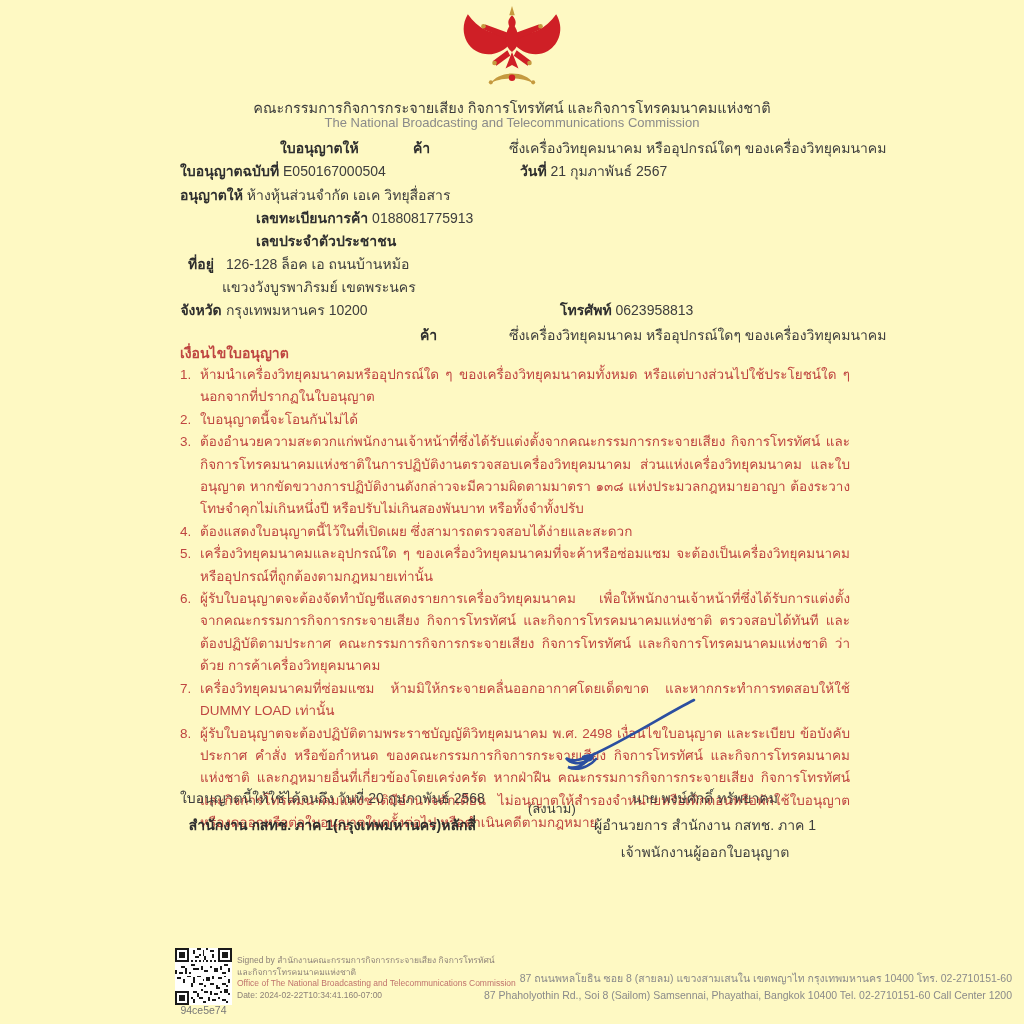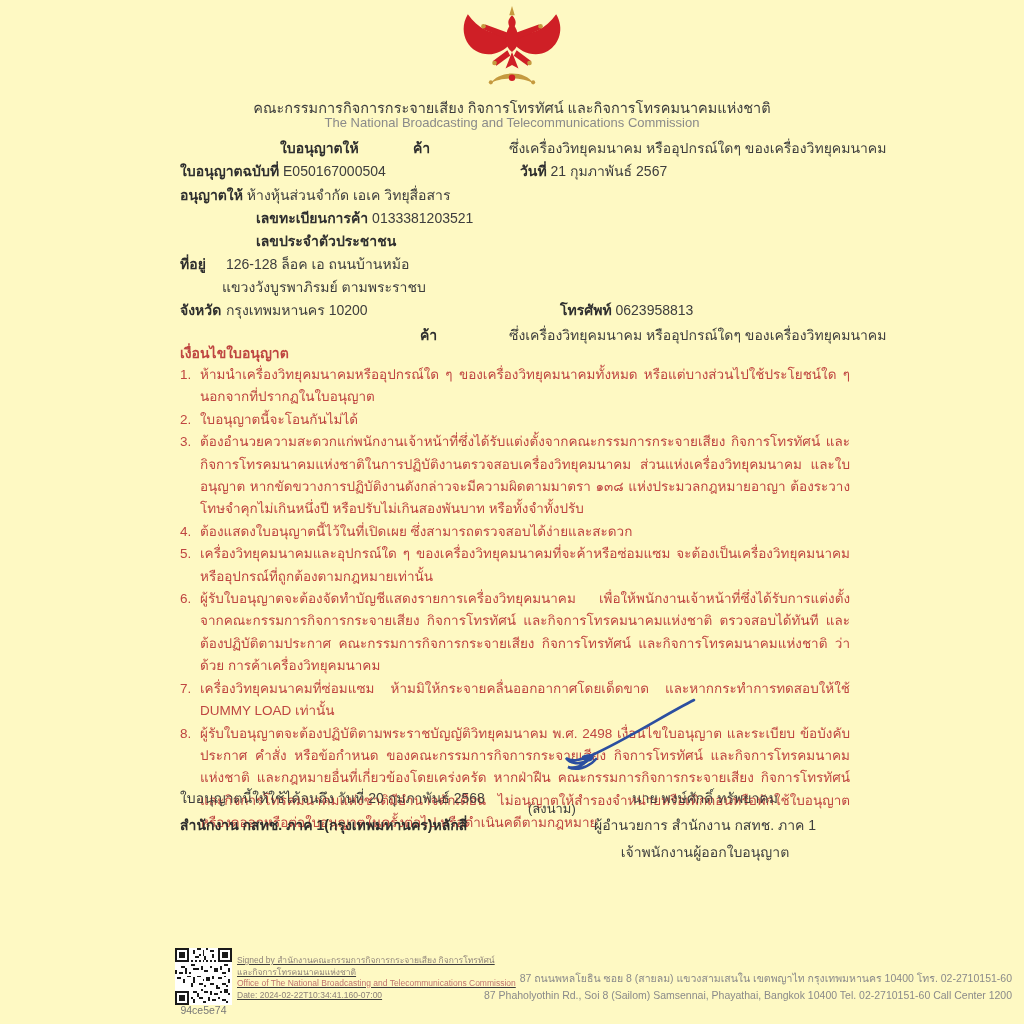--- a/index.html
+++ b/index.html
@@ -4,33 +4,33 @@
 <style>
   html,body{margin:0;padding:0;background:#e9e9e9;}
   .page{
     position:relative;width:1024px;height:1024px;margin:0 auto;
     background:#fef9c3;overflow:hidden;
     font-family:"Liberation Sans","DejaVu Sans",sans-serif;
     color:#3d3d3d;font-size:14px;
   }
   .abs{position:absolute;}
   .center{left:0;right:0;text-align:center;}
-  .b{font-weight:bold;color:#2e2e2e;}
+  .b{font-weight:bold;color:#2e2e2e;text-align:center;}
   .gray{color:#8a8a8a;}
   .red{color:#bf4540;}
   .lblw{display:inline-block;width:42px;}
   
   ol.conds{
     margin:0;padding:0;list-style:none;counter-reset:c;
     width:672px;font-size:13.5px;line-height:22.4px;text-align:justify;
   }
   ol.conds li{position:relative;padding-left:22px;counter-increment:c;}
   ol.conds li::before{content:counter(c) ".";position:absolute;left:2px;}
   .sig-col{width:320px;text-align:center;line-height:27px;}
-  .foot-small{font-size:8.5px;line-height:11.5px;text-decoration:underline;}
+  .foot-small{font-size:8.5px;line-height:11.5px;}
   .foot-addr{font-size:10.5px;line-height:17px;text-align:right;color:#8a8a8a;}
   svg{display:block;}
 </style>
 </head>
 <body>
 
 <div class="page">
 
   <div class="abs" style="top:6px;left:452px;width:120px;height:92px;">
     <svg width="120" height="92" viewBox="0 0 130 100">
@@ -73,30 +73,30 @@
     <span class="b">วันที่</span>
     <span>21 กุมภาพันธ์ 2567</span>
   </div>
 
   <div class="abs" style="top:184px;left:180px;">
     <span class="b">อนุญาตให้</span>
     <span>ห้างหุ้นส่วนจำกัด เอเค วิทยุสื่อสาร</span>
   </div>
   <div class="abs" style="top:207px;left:256px;">
     <span class="b">เลขทะเบียนการค้า</span>
-    <span>0133381203521</span>
+    <span>0188081775913</span>
   </div>
   <div class="abs" style="top:230px;left:256px;">
     <span class="b">เลขประจำตัวประชาชน</span>
   </div>
   <div class="abs" style="top:253px;left:180px;">
     <span class="b lblw">ที่อยู่</span>
     <span>126-128 ล็อค เอ  ถนนบ้านหม้อ</span>
   </div>
-  <div class="abs" style="top:276px;left:222px;">แขวงวังบูรพาภิรมย์ ตามพระราชบ</div>
+  <div class="abs" style="top:276px;left:222px;">แขวงวังบูรพาภิรมย์ เขตพระนคร</div>
   <div class="abs" style="top:299px;left:180px;">
     <span class="b lblw">จังหวัด</span>
     <span>กรุงเทพมหานคร 10200</span>
   </div>
   <div class="abs" style="top:299px;left:520px;margin-left:40px;">
     <span class="b">โทรศัพท์</span>
     <span>0623958813</span>
   </div>
   <div class="abs b" style="top:324px;left:420px;">ค้า</div>
   <div class="abs" style="top:324px;left:509px;">ซึ่งเครื่องวิทยุคมนาคม หรืออุปกรณ์ใดๆ ของเครื่องวิทยุคมนาคม</div>

